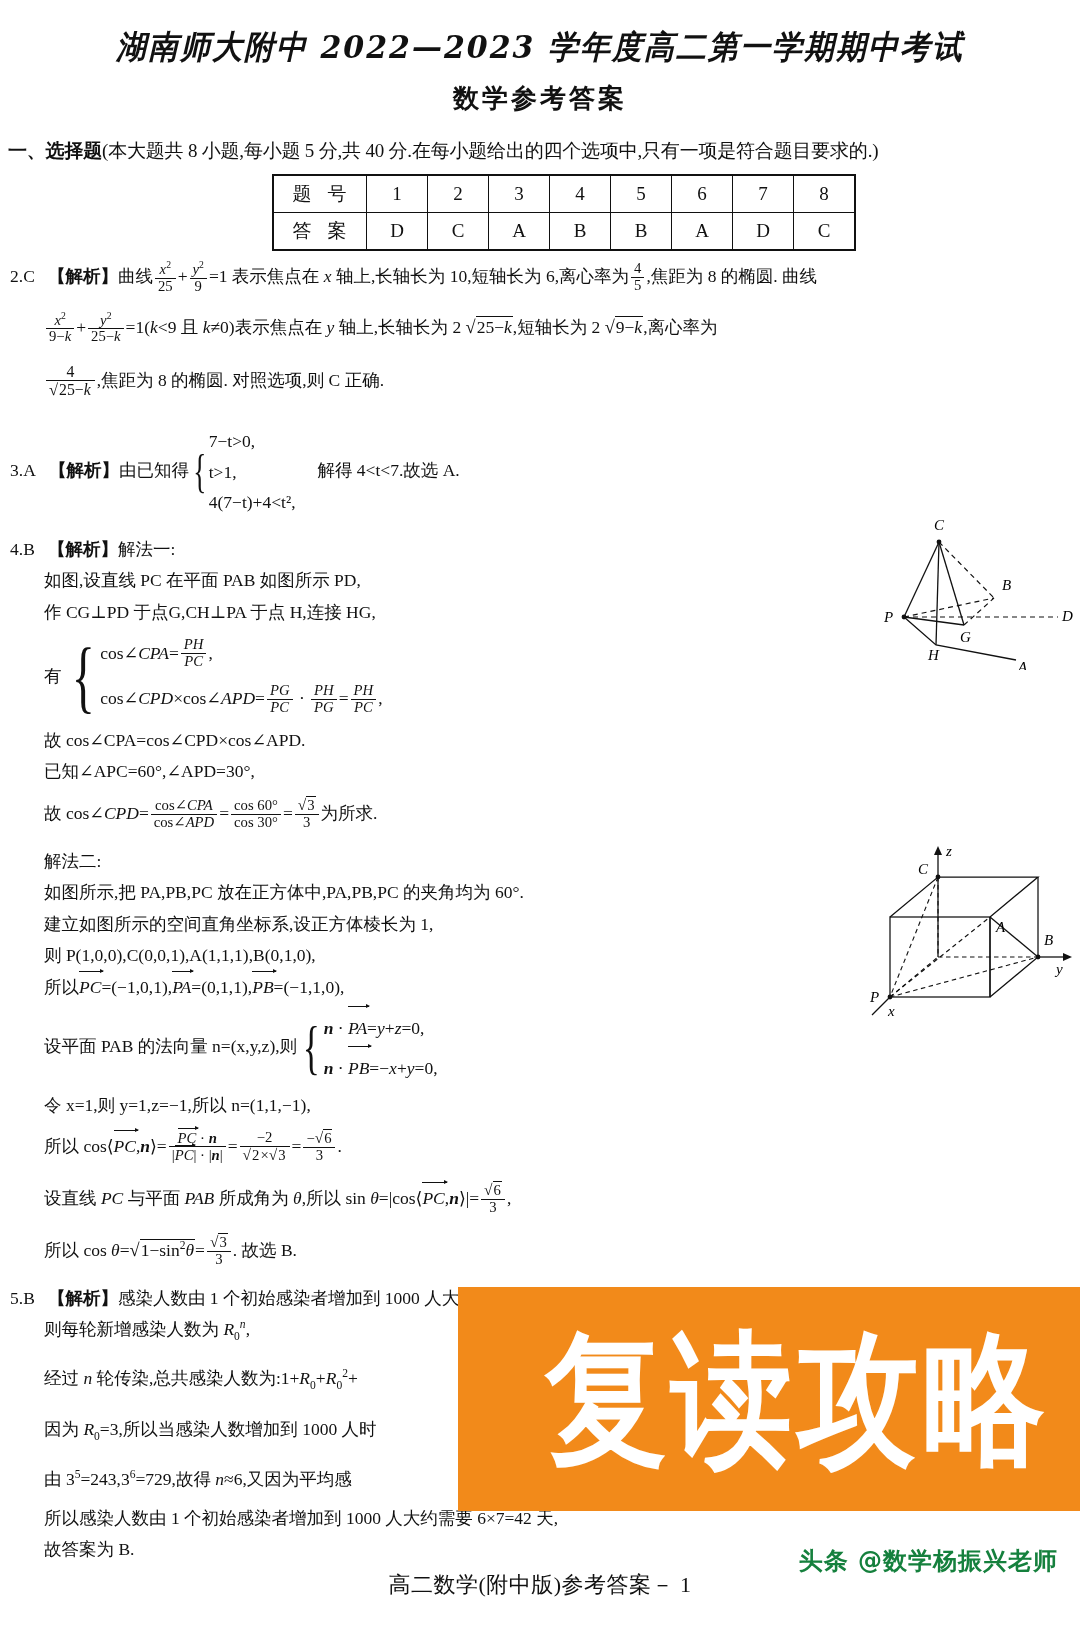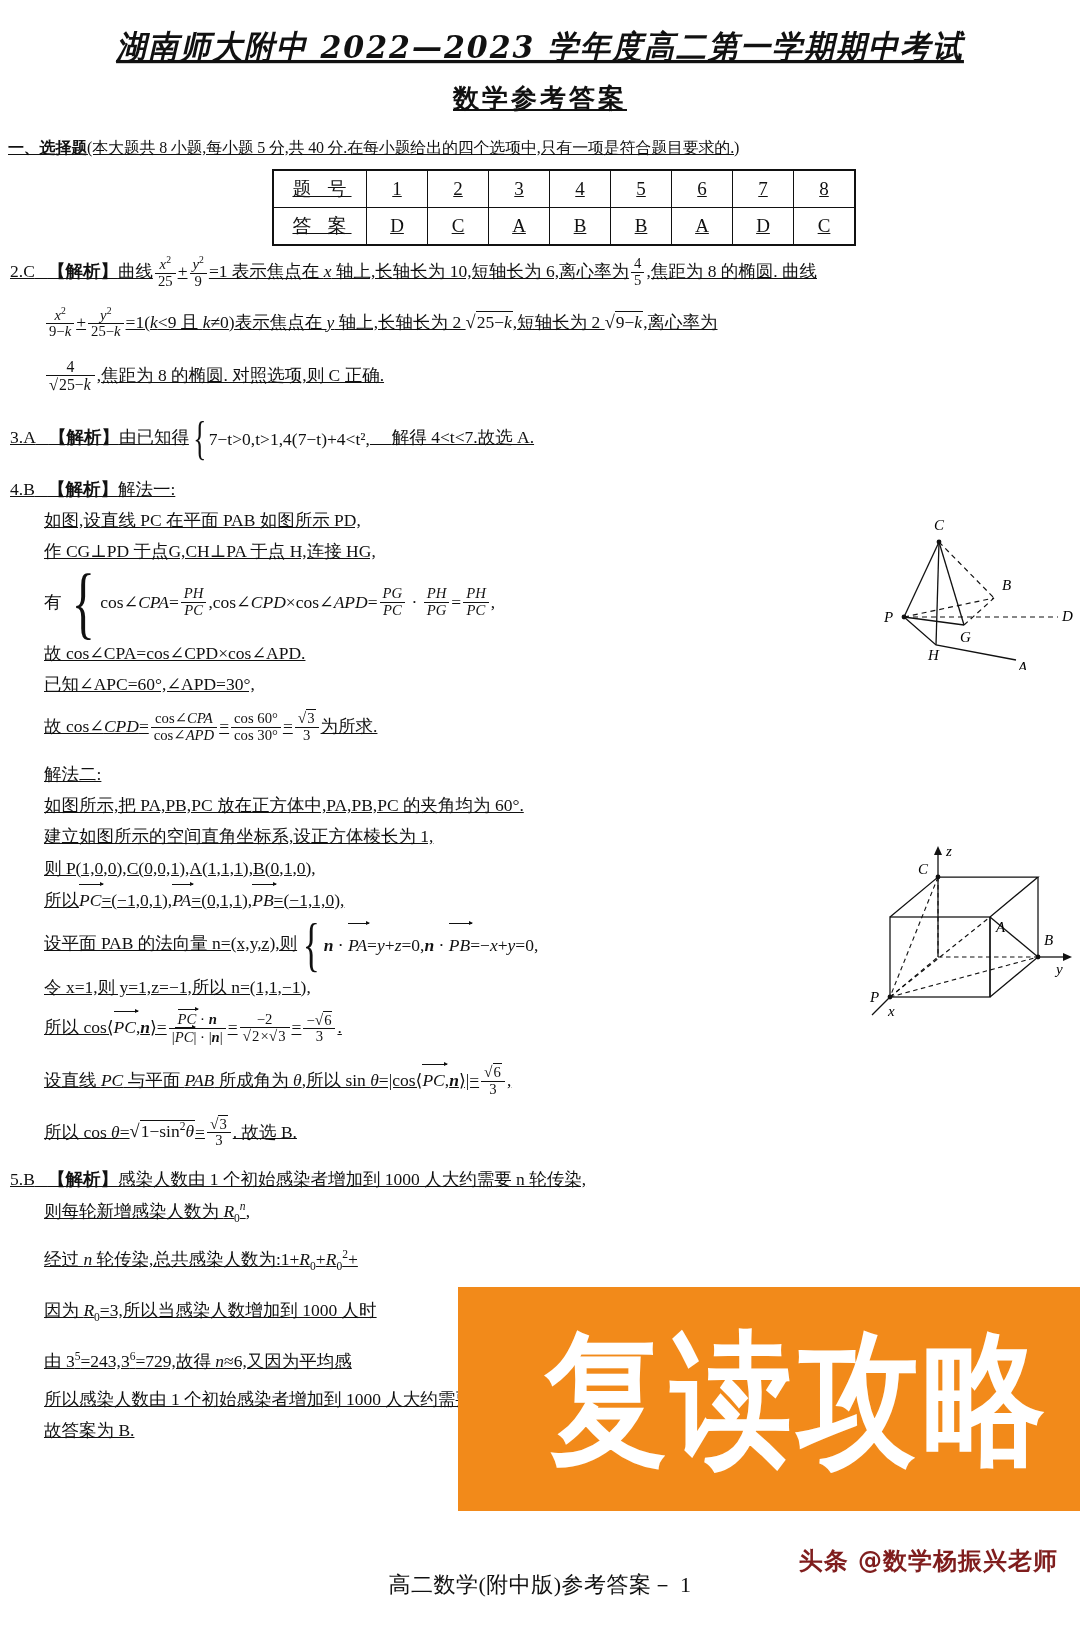--- a/index.html
+++ b/index.html
@@ -4,21 +4,21 @@
 <style>
   html,body{margin:0;padding:0;}
   body{
     width:1080px;height:1629px;
     background:#ffffff;
     font-family:"Liberation Serif","DejaVu Serif",serif;
     color:#111;
     position:relative;
     overflow:hidden;
   }
-  .page{position:relative;width:1080px;height:1142px;text-decoration:underline;}
+  .page{position:relative;width:1080px;height:1142px;}
 
   
   .doc-title{
     text-align:center;
     font-family:"DejaVu Serif",serif;
     font-weight:bold;
     font-size:30px;
     letter-spacing:2px;
     padding-top:26px;
     font-style:italic;
@@ -27,21 +27,21 @@
   .doc-subtitle{
     text-align:center;
     font-family:"DejaVu Sans",sans-serif;
     font-weight:bold;
     font-size:26px;
     letter-spacing:3px;
     margin-top:14px;
   }
 
   .section-head{
-    font-size:16px;
+    font-size:19px;
     margin:22px 0 0 8px;
     letter-spacing:-0.2px;
     white-space:nowrap;
   }
   .section-head b{font-family:"DejaVu Sans",sans-serif;font-weight:bold;}
 
   
   .ans-table-wrap{display:flex;justify-content:center;margin-top:10px;margin-left:48px;}
   table.ans{
     border-collapse:collapse;
@@ -90,21 +90,21 @@
      border-top:1.3px solid #111;}
   .vec::before{content:"";position:absolute;right:-3px;top:-4px;
      border-left:4px solid #111;border-top:2.5px solid transparent;
      border-bottom:2.5px solid transparent;}
   .bold-it{font-family:"Liberation Serif",serif;font-weight:bold;font-style:italic;}
 
   
   .sys{display:inline-flex;align-items:center;vertical-align:middle;}
   .brace{font-size:2.6em;line-height:.8;font-weight:300;transform:scaleX(.6);
          display:inline-block;margin-right:-2px;}
-  .rows{display:inline-flex;flex-direction:row;line-height:1.75;}
+  .rows{display:inline-flex;flex-direction:column;line-height:1.75;}
 
   
   .fig{position:absolute;z-index:1;}
   .fig text{font-family:"Liberation Serif",serif;font-style:italic;font-size:15px;}
 
   
   .wm{
     position:absolute;
     left:458px;top:1287px;width:622px;height:224px;
     display:flex;align-items:center;justify-content:center;
@@ -122,21 +122,21 @@
     transform:scaleY(1.18);
   }
   
   .footer-center{
     position:absolute;left:0;right:0;top:1570px;
     text-align:center;font-size:22px;letter-spacing:.5px;
   }
   .footer-sign{
     position:absolute;right:22px;top:1545px;
     font-family:"DejaVu Sans",sans-serif;
-    font-weight:bold;font-size:24px;color:#7f1d1d;
+    font-weight:bold;font-size:24px;color:#15803d;
     letter-spacing:1px;white-space:nowrap;
   }
 </style>
 </head>
 <body>
 
 <div class="page">
 
   <div class="doc-title">湖南师大附中 2022—2023 学年度高二第一学期期中考试</div>
   <div class="doc-subtitle">数学参考答案</div>

